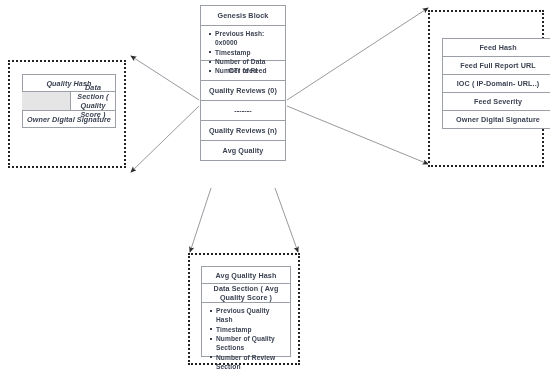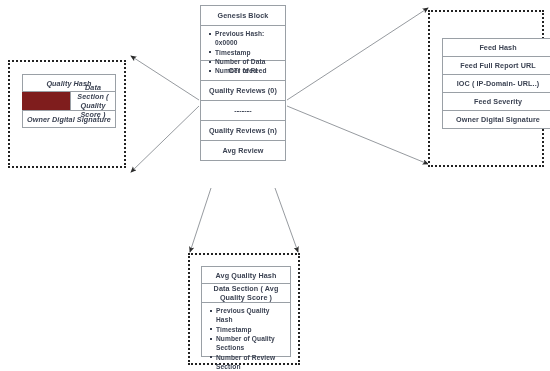--- a/index.html
+++ b/index.html
@@ -26,21 +26,21 @@
     left: 0; top: 0;
     width: 550px;
     height: 371px;
     pointer-events: none;
   }
 
   
   .stack {
     position: absolute;
     box-sizing: border-box;
-    background: #7f1d1d;
+    background: #e5e5e5;
   }
   .cell {
     box-sizing: border-box;
     border: 1px solid #9aa0a6;
     background: #ffffff;
     display: flex;
     align-items: center;
     justify-content: center;
     text-align: center;
     font-size: 7.2px;
@@ -144,21 +144,21 @@
         <li>Previous Hash: 0x0000</li>
         <li>Timestamp</li>
         <li>Number of Data</li>
         <li>Number of Feed</li>
       </ul>
     </div>
     <div class="cell">CTI feed</div>
     <div class="cell">Quality Reviews (0)</div>
     <div class="cell">-------</div>
     <div class="cell">Quality Reviews (n)</div>
-    <div class="cell">Avg Review</div>
+    <div class="cell">Avg Quality</div>
   </div>
 
   <div class="dotted" id="left-dotted">
     <div class="stack dotted-inner" id="left-inner">
       <div class="cell">Quality Hash</div>
       <div class="cell two">Data Section ( Quality Score )</div>
       <div class="cell">Owner Digital Signature</div>
     </div>
   </div>
 

